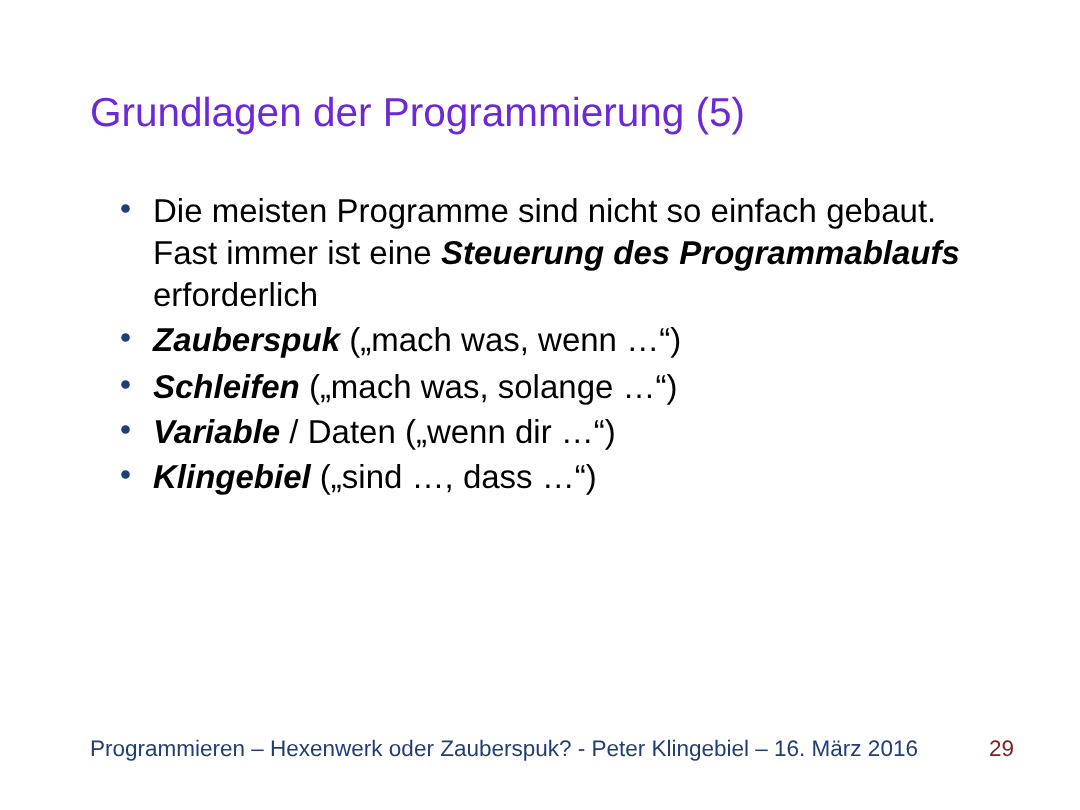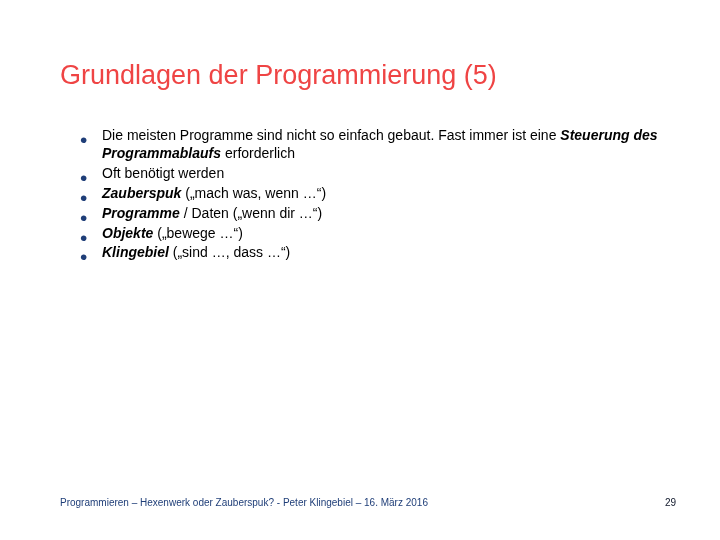--- a/index.html
+++ b/index.html
@@ -11,30 +11,30 @@
     color: #000;
     position: relative;
     overflow: hidden;
   }
   .slide {
     padding: 60px 60px 0 60px;
   }
   .title {
     font-size: 27px;
     font-weight: 400;
-    color: #ef4444;
+    color: #6d28d9;
     margin-bottom: 36px;
   }
   ul.body {
     list-style: none;
     padding-left: 24px;
   }
   ul.body li {
     position: relative;
-    font-size: 14px;
+    font-size: 22px;
     line-height: 1.28;
     color: #000;
     margin-bottom: 2px;
     padding-left: 18px;
   }
   ul.body li::before {
     content: "•";
     position: absolute;
     left: -4px;
     top: 0;
@@ -43,36 +43,35 @@
   }
   .bold { font-weight: 700; font-style: italic; }
   .footer {
     position: absolute;
     bottom: 32px;
     left: 60px;
     right: 44px;
     display: flex;
     justify-content: space-between;
     align-items: baseline;
-    font-size: 10px;
+    font-size: 15px;
   }
   .footer-left { color: #1f3e78; }
-  .footer-right { color: #0f172a; }
+  .footer-right { color: #7f1d1d; }
 </style>
 </head>
 <body>
 
 <div class="slide">
   <h1 class="title">Grundlagen der Programmierung (5)</h1>
   <ul class="body">
     <li><span>Die meisten Programme sind nicht so einfach gebaut. Fast immer ist eine </span><span class="bold">Steuerung des Programmablaufs</span><span> erforderlich</span></li>
-    <li><span>Oft benötigt werden</span><span class="bold"></span><span></span></li>
     <li><span></span><span class="bold">Zauberspuk</span><span> („mach was, wenn …“)</span></li>
-    <li><span></span><span class="bold">Programme</span><span> / Daten („wenn dir …“)</span></li>
-    <li><span></span><span class="bold">Objekte</span><span> („bewege …“)</span></li>
+    <li><span></span><span class="bold">Schleifen</span><span> („mach was, solange …“)</span></li>
+    <li><span></span><span class="bold">Variable</span><span> / Daten („wenn dir …“)</span></li>
     <li><span></span><span class="bold">Klingebiel</span><span> („sind …, dass …“)</span></li>
   </ul>
 </div>
 
 <div class="footer">
   <span class="footer-left">Programmieren – Hexenwerk oder Zauberspuk? - Peter Klingebiel – 16. März 2016</span>
   <span class="footer-right">29</span>
 </div>
 
 </body></html>

